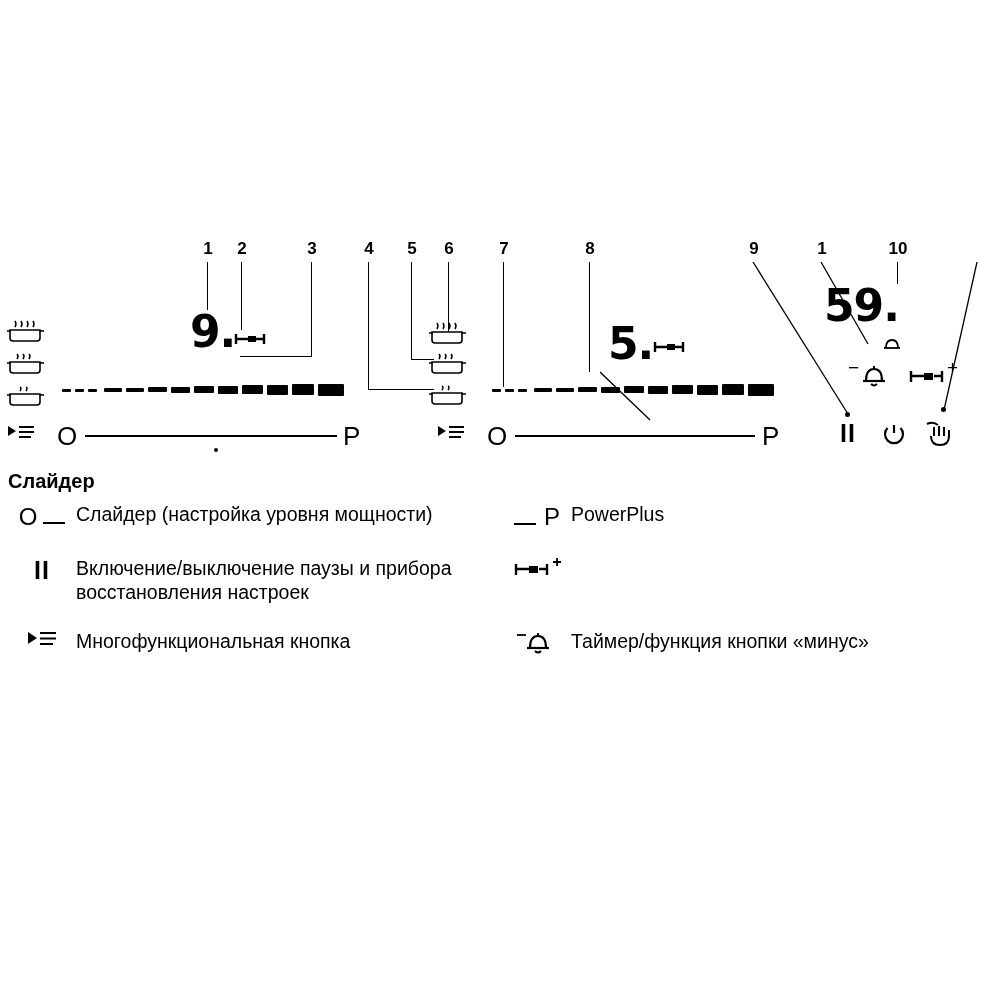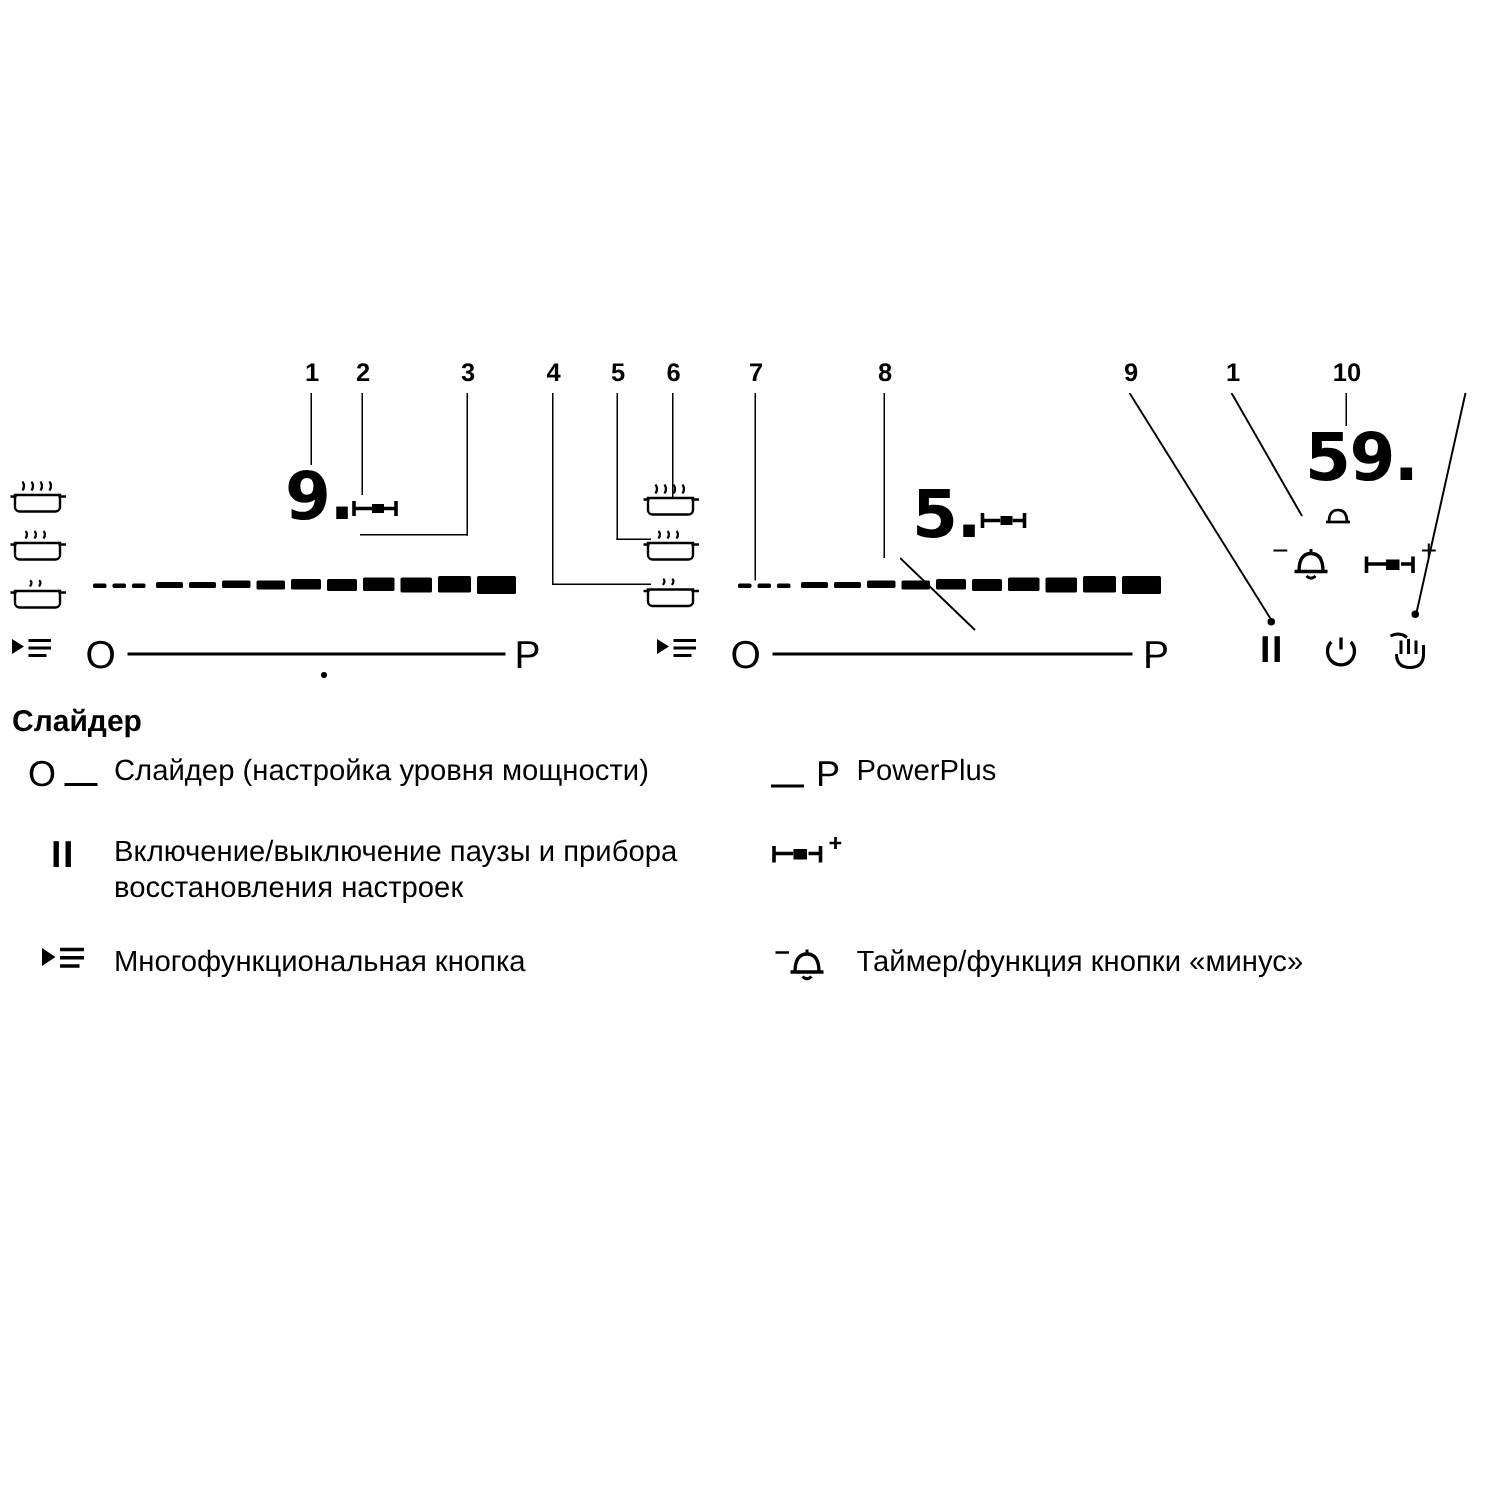--- a/index.html
+++ b/index.html
@@ -271,21 +271,21 @@
 
   <div class="seg-display" style="left:608px; top:322px;">5.</div>
 
   <div style="position:absolute; left:652px; top:338px; width:34px; height:18px;">
     <svg viewBox="0 0 34 18" width="34" height="18">
       <path d="M3 4 v10 M3 9 h12 M23 9 h8 M31 4 v10" stroke="#000" stroke-width="2.4" fill="none"></path>
       <rect x="15" y="6" width="8" height="6" fill="#000"></rect>
     </svg>
   </div>
 
-  <div class="seg-display" style="left:870px; top:284px;">59.</div>
+  <div class="seg-display" style="left:824px; top:284px;">59.</div>
 
   <div style="position:absolute; left:882px; top:336px; width:20px; height:16px;">
     <svg viewBox="0 0 20 16" width="20" height="16">
       <path d="M4 12 q0 -8 6 -8 q6 0 6 8" fill="none" stroke="#000" stroke-width="1.8"></path>
       <path d="M2 12 h16" stroke="#000" stroke-width="1.8"></path>
     </svg>
   </div>
 
   <div class="glyph" style="left:848px; top:358px; font-size:19px;">−</div>
   <div style="position:absolute; left:860px; top:364px; width:28px; height:24px;">

